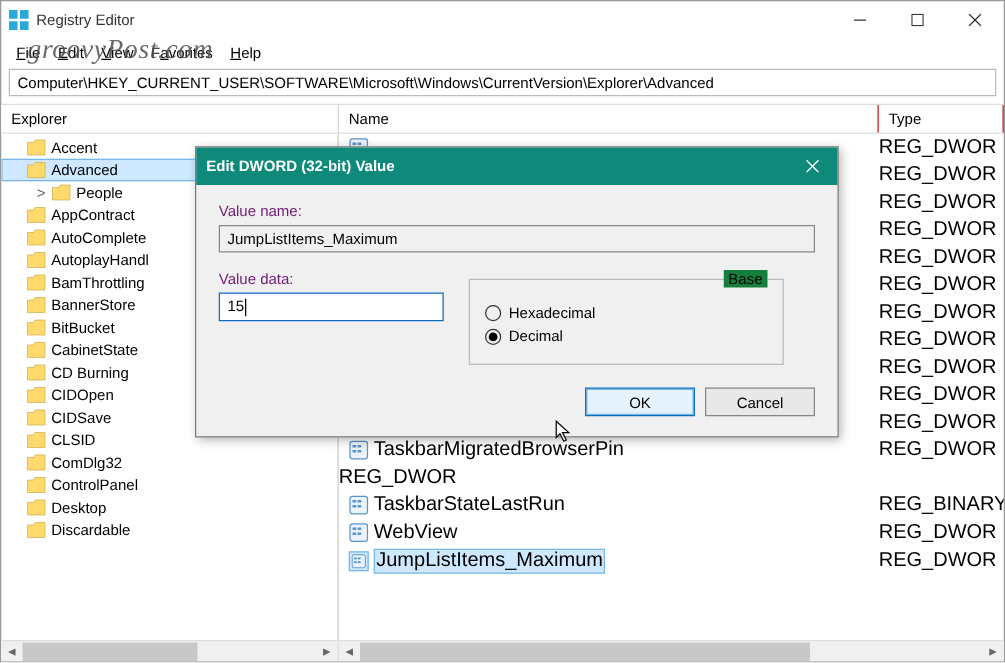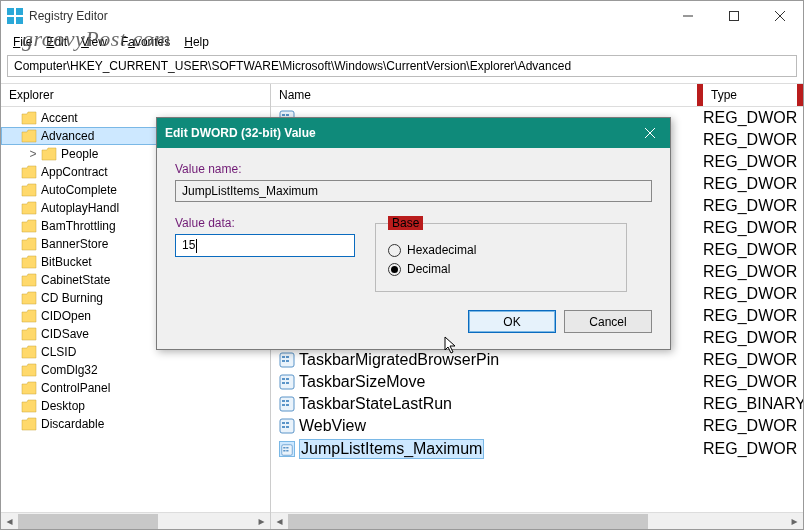--- a/index.html
+++ b/index.html
@@ -19,21 +19,21 @@
 .tree-pane { width: 270px; border-right: 1px solid #ccc; display: flex; flex-direction: column; min-height: 0; }
 .tree-header { border-bottom: 1px solid #ddd; padding: 4px 8px; font-size: 12px; background: #fff; }
 .tree-body { flex: 1; overflow: hidden; padding: 2px 0; }
 .tree-item { display: flex; align-items: center; padding: 2px 10px 2px 20px; font-size: 12px; white-space: nowrap; }
 .tree-item.selected { background: #cde8ff; border: 1px solid #7ab8e6; padding: 1px 9px 1px 19px; }
 .tree-item.child { padding-left: 40px; }
 .tree-item .expander { width: 12px; text-align: center; color: #666; margin-left: -14px; margin-right: 2px; }
 .folder-icon { width: 16px; height: 14px; margin-right: 4px; }
 .list-pane { flex: 1; display: flex; flex-direction: column; min-height: 0; }
 .list-header { display: flex; border-bottom: 1px solid #ddd; }
-.list-header .col { padding: 4px 8px; font-size: 12px; border-right: 6px solid #b91c1c; }
+.list-header .col { padding: 4px 8px; font-size: 12px; border-right: 1px solid #b91c1c; }
 .col-name { flex: 1; }
 .col-type { width: 100px; }
 .list-body { flex: 1; overflow: hidden; }
 .list-row { display: flex; align-items: center; padding: 2px 0; font-size: 16px; }
 .list-row .cell-name { flex: 1; display: flex; align-items: center; padding-left: 8px; white-space: nowrap; }
 .list-row .cell-type { width: 100px; white-space: nowrap; overflow: hidden; }
 .list-row.selected .cell-name span { background: #cde8ff; border: 1px solid #7ab8e6; padding: 0 1px; }
 .reg-icon { width: 16px; height: 16px; margin-right: 4px; }
 .hscroll { height: 17px; background: #f0f0f0; border-top: 1px solid #ddd; position: relative; display: flex; align-items: center; }
 .hscroll .arrow { width: 17px; height: 17px; display: flex; align-items: center; justify-content: center; color: #666; }
@@ -47,21 +47,21 @@
 .dlg-title { flex: 1; font-size: 12px; }
 .dlg-close { width: 40px; height: 30px; display: flex; align-items: center; justify-content: center; margin-right: -8px; }
 .dlg-close svg { width: 10px; height: 10px; stroke: #fff; }
 .dlg-body { padding: 14px 18px 16px 18px; }
 .dlg-label { font-size: 12px; margin-bottom: 4px; color: #701a75; }
 .dlg-input-ro { border: 1px solid #888; background: #f0f0f0; padding: 3px 6px; font-size: 12px; margin-bottom: 14px; }
 .dlg-row { display: flex; gap: 20px; }
 .dlg-col-data { width: 180px; }
 .dlg-input-ed { border: 1px solid #0a6bbf; background: #fff; padding: 3px 6px; font-size: 12px; width: 180px; }
 .dlg-fieldset { border: 1px solid #bbb; padding: 8px 12px 10px 12px; width: 252px; position: relative; }
-.dlg-fieldset legend { font-size: 12px; padding: 0 4px; background: #b91c1c; }
+.dlg-fieldset legend { font-size: 12px; padding: 0 4px; background: #15803d; text-align: right; }
 .dlg-radio { display: flex; align-items: center; font-size: 12px; margin: 5px 0; gap: 6px; }
 .radio-dot { width: 13px; height: 13px; border: 1px solid #333; border-radius: 50%; display: inline-flex; align-items: center; justify-content: center; }
 .radio-dot.checked::after { content: ""; width: 7px; height: 7px; background: #000; border-radius: 50%; display: block; }
 .dlg-buttons { display: flex; justify-content: flex-end; gap: 8px; margin-top: 18px; }
 .dlg-btn { width: 88px; height: 23px; border: 1px solid #888; background: #e8e8e8; font-size: 12px; display: flex; align-items: center; justify-content: center; }
 .dlg-btn.focus { border: 1px solid #0a6bbf; box-shadow: 0 0 0 1px #7ab8e6 inset; background: #e6f2fb; }
 
 .watermark { position: absolute; left: 22px; top: 26px; font-family: Georgia, serif; font-size: 22px; color: rgba(80,80,80,0.85); font-style: italic; letter-spacing: .5px; pointer-events: none; }
 .cursor { position: absolute; left: 444px; top: 336px; pointer-events: none; }
 .cursor svg { width: 14px; height: 20px; }
@@ -388,30 +388,20 @@
                   <rect x="3" y="4" width="3" height="2" fill="#5a94c8"></rect>
                   <rect x="7" y="4" width="3" height="2" fill="#5a94c8"></rect>
                   <rect x="3" y="8" width="3" height="2" fill="#5a94c8"></rect>
                   <rect x="7" y="8" width="3" height="2" fill="#5a94c8"></rect>
                 </svg></span>
               <span>TaskbarMigratedBrowserPin</span>
             </div>
             <div class="cell-type">REG_DWOR</div>
           </div>
           <div class="list-row">
-            <div class="cell-name">
-              <span class="reg-icon"><svg viewBox="0 0 16 16">
-                  <rect x="1" y="1" width="14" height="14" rx="2" fill="#eaf3fb" stroke="#5a94c8"></rect>
-                  <rect x="3" y="4" width="3" height="2" fill="#5a94c8"></rect>
-                  <rect x="7" y="4" width="3" height="2" fill="#5a94c8"></rect>
-                  <rect x="3" y="8" width="3" height="2" fill="#5a94c8"></rect>
-                  <rect x="7" y="8" width="3" height="2" fill="#5a94c8"></rect>
-                </svg></span>
-              <span>TaskbarSizeMove</span>
-            </div>
             <div class="cell-type">REG_DWOR</div>
           </div>
           <div class="list-row">
             <div class="cell-name">
               <span class="reg-icon"><svg viewBox="0 0 16 16">
                   <rect x="1" y="1" width="14" height="14" rx="2" fill="#eaf3fb" stroke="#5a94c8"></rect>
                   <rect x="3" y="4" width="3" height="2" fill="#5a94c8"></rect>
                   <rect x="7" y="4" width="3" height="2" fill="#5a94c8"></rect>
                   <rect x="3" y="8" width="3" height="2" fill="#5a94c8"></rect>
                   <rect x="7" y="8" width="3" height="2" fill="#5a94c8"></rect>

